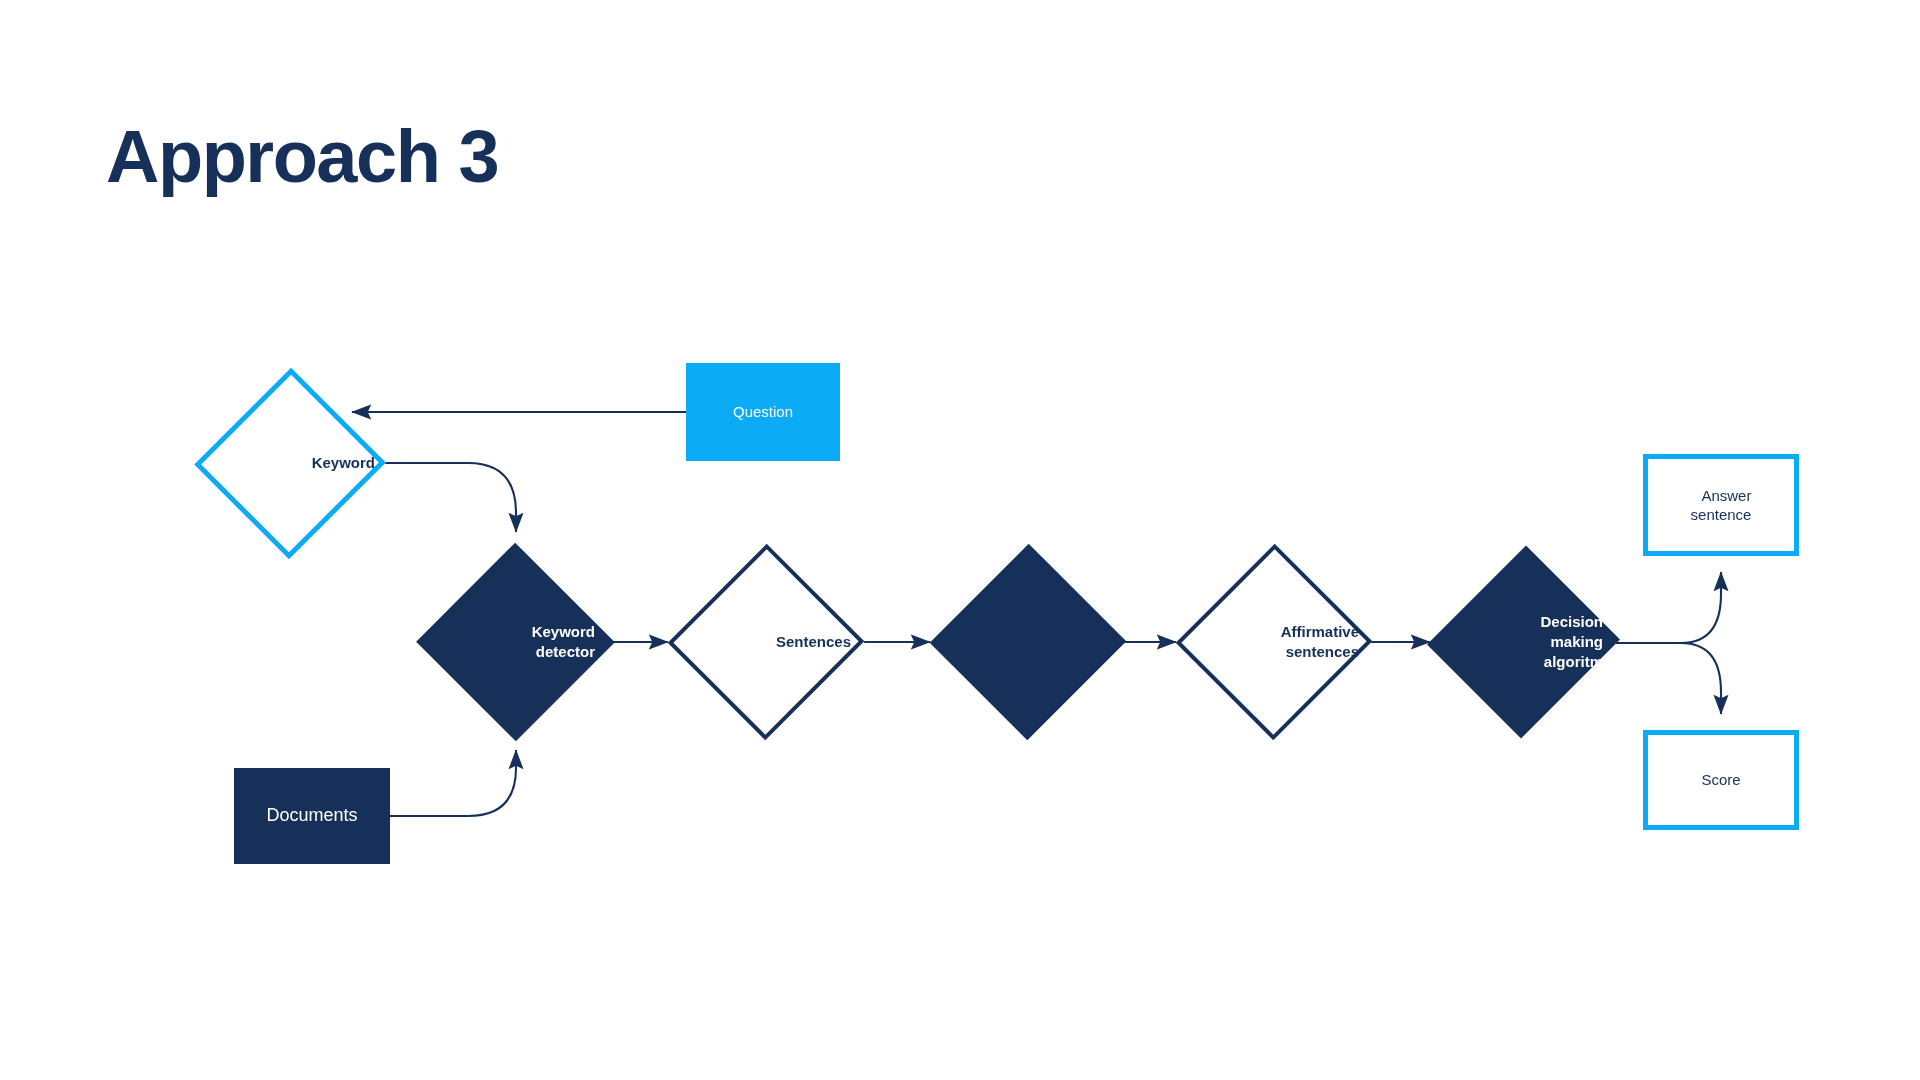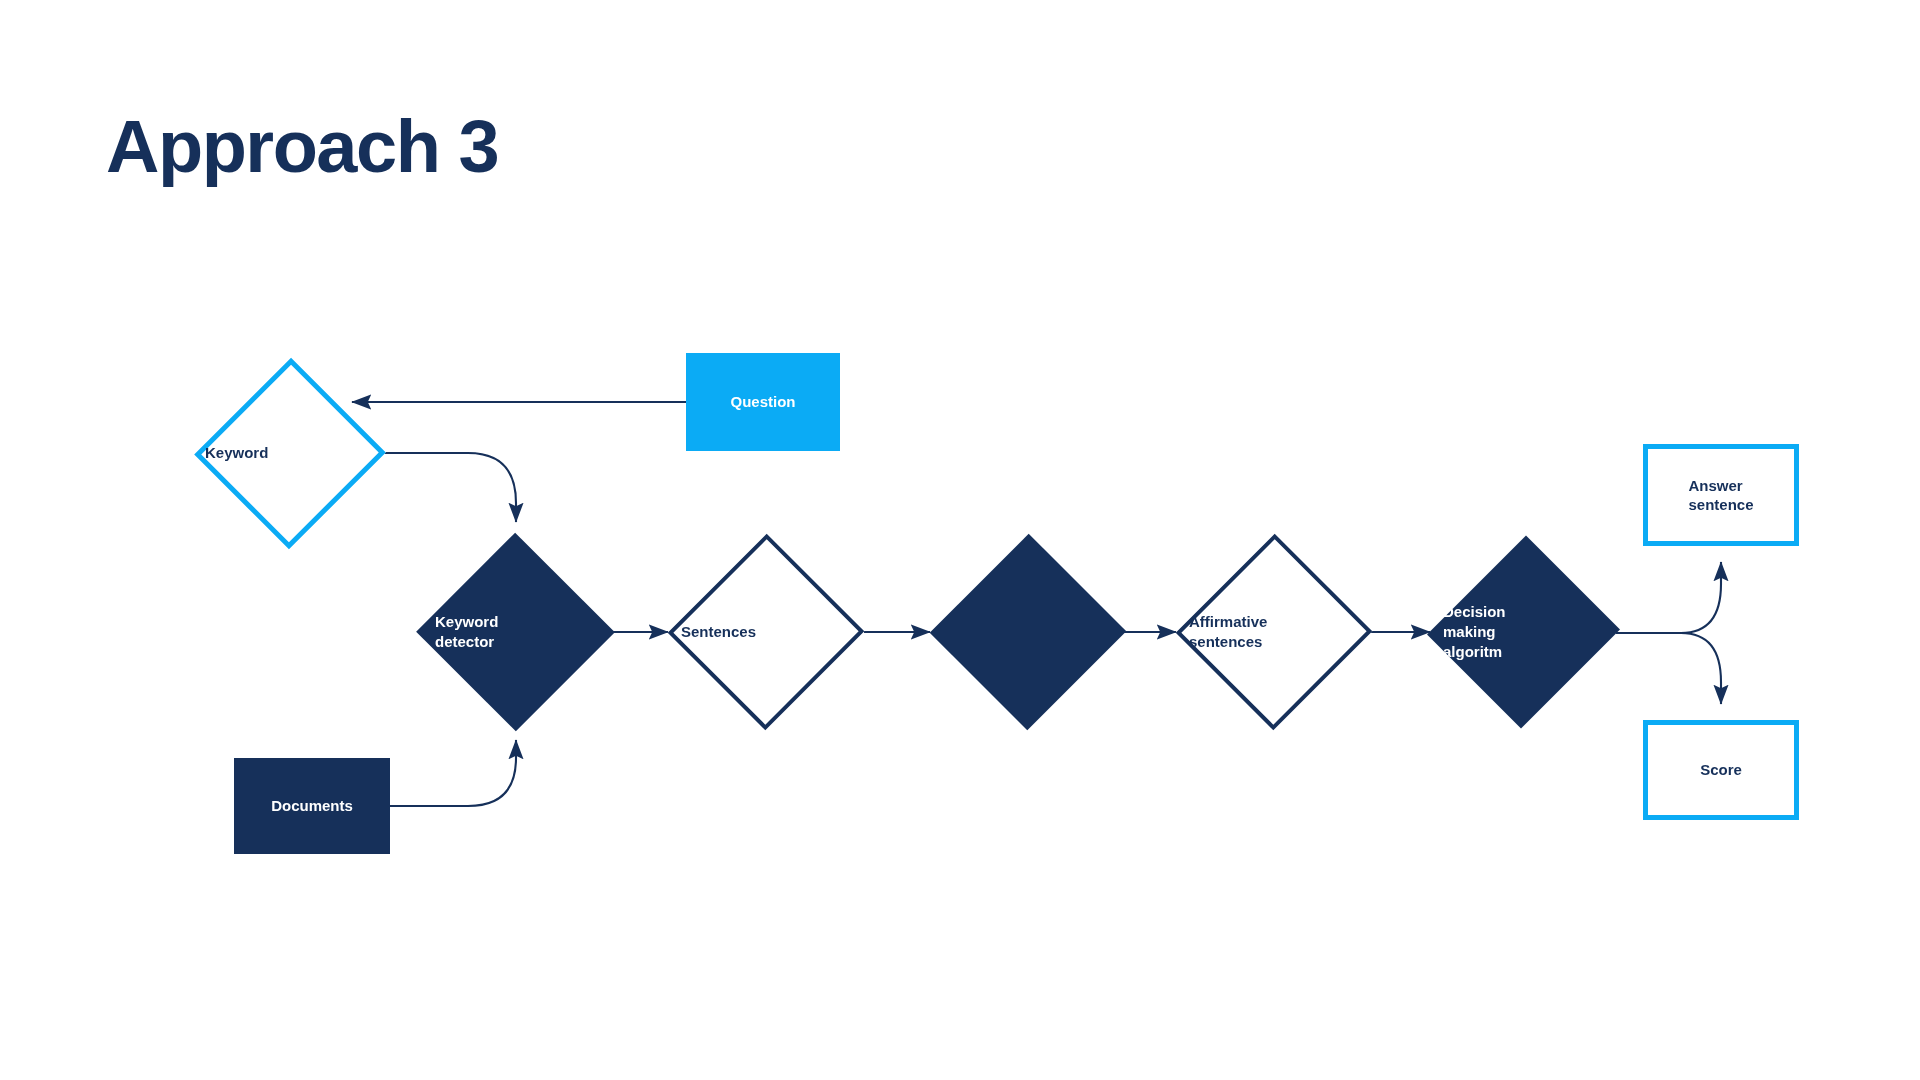--- a/index.html
+++ b/index.html
@@ -11,21 +11,21 @@
     width: 1920px;
     height: 1080px;
     position: relative;
     overflow: hidden;
     font-family: "Liberation Sans", sans-serif;
     -webkit-font-smoothing: antialiased;
   }
 
   #canvas {
     position: absolute;
-    left: 0; top: 6px;
+    left: 0; top: 16px;
     width: 1920px;
     height: 916px;
   }
 
   
   #page-title {
     position: absolute;
     left: 106px;
     top: 104px;
     font-size: 74px;
@@ -47,43 +47,43 @@
 
   
   #shape-layer {
     position: absolute;
     left: 0; top: 0;
     width: 1920px;
     height: 1080px;
   }
 
   .node-label {
-    text-align: left;
-    font-weight: 700;
+    text-align: right;
+    font-weight: 400;
     line-height: 1.30;
     white-space: pre-line;
     pointer-events: none;
   }
 
   
   .diamond {
     position: absolute;
   }
   .diamond .dm-shape {
     position: absolute;
     left: 50%;
     top: 50%;
     box-sizing: border-box;
   }
   .diamond .dm-text {
     position: absolute;
     left: 50%;
     top: 50%;
     transform: translate(-50%, -50%);
-    text-align: left;
+    text-align: right;
     font-weight: 700;
     line-height: 1.34;
     white-space: pre-line;
   }
 
   
   .rect {
     position: absolute;
     box-sizing: border-box;
     display: flex;
@@ -155,21 +155,21 @@
     </div>
 
     <div class="diamond" style="left:415px; top:527px; width:200px; height:198px;">
       <div class="dm-shape" style="width:141px; height:140px; margin-left:-70.5px; margin-top:-70px;
                   transform:rotate(45deg); background:#16305A;"></div>
       <div class="dm-text" style="color:#FFFFFF; font-size:15px; width:160px;">Keyword
 detector</div>
     </div>
 
     <div class="rect" style="left:234px; top:752px; width:156px; height:96px; background:#16305A; border:0;">
-      <div class="node-label" style="color:#FFFFFF; font-size:15px;">Documents</div>
+      <div class="node-label" style="color:#FFFFFF; font-size:18px;">Documents</div>
     </div>
 
     <div class="diamond" style="left:668px; top:527px; width:196px; height:198px;">
       <div class="dm-shape" style="width:138px; height:140px; margin-left:-69px; margin-top:-70px;
                   transform:rotate(45deg); border:4px solid #16305A; background:#FFFFFF;"></div>
       <div class="dm-text" style="color:#16305A; font-size:15px; width:170px;">Sentences</div>
     </div>
 
     <div class="diamond" style="left:930px; top:527px; width:196px; height:198px;">
       <div class="dm-shape" style="width:138px; height:140px; margin-left:-69px; margin-top:-70px;

